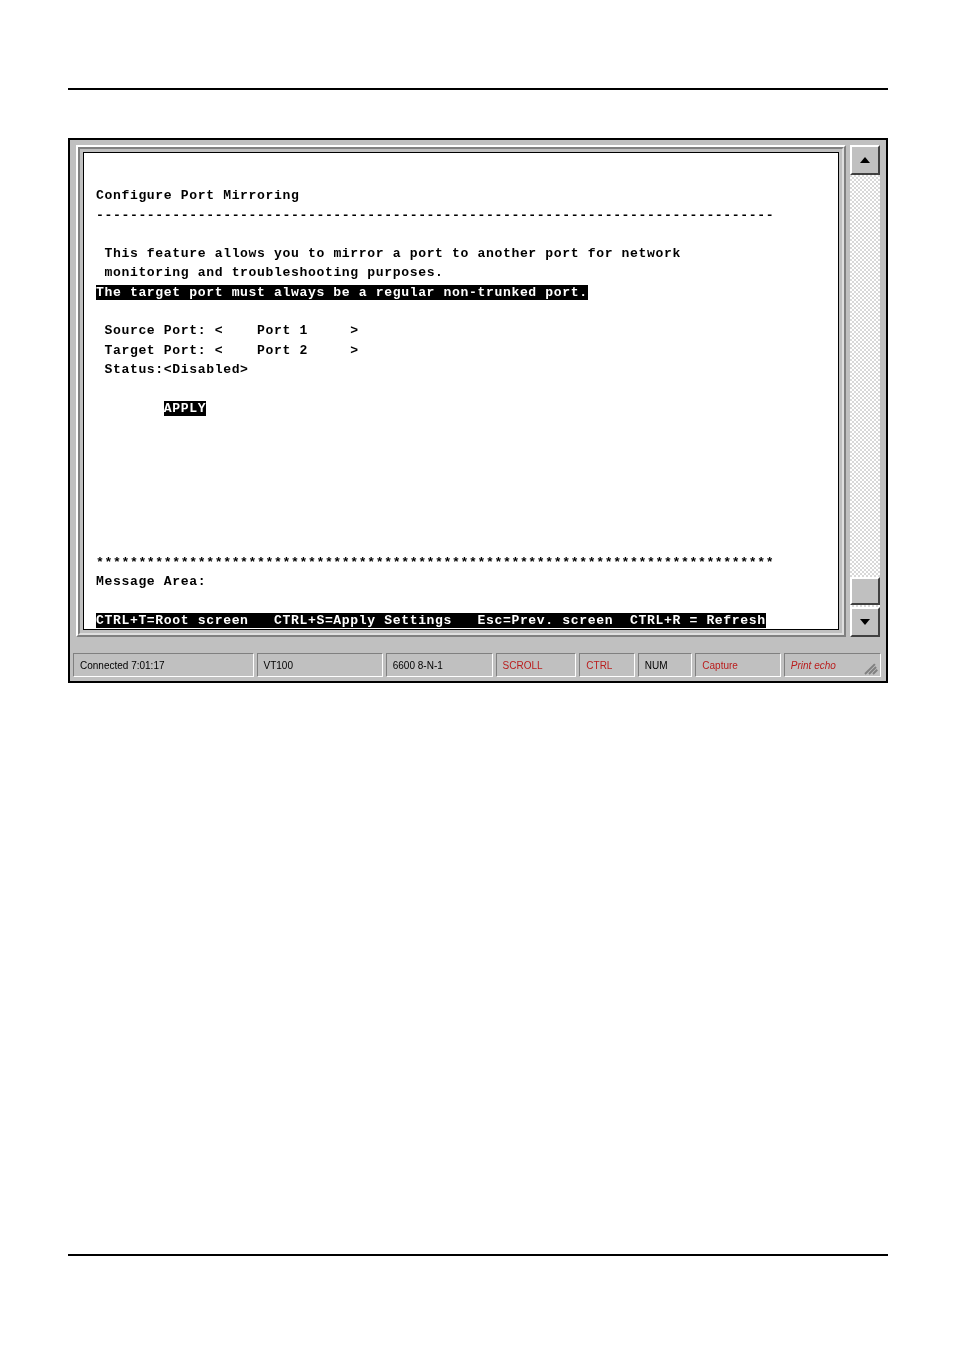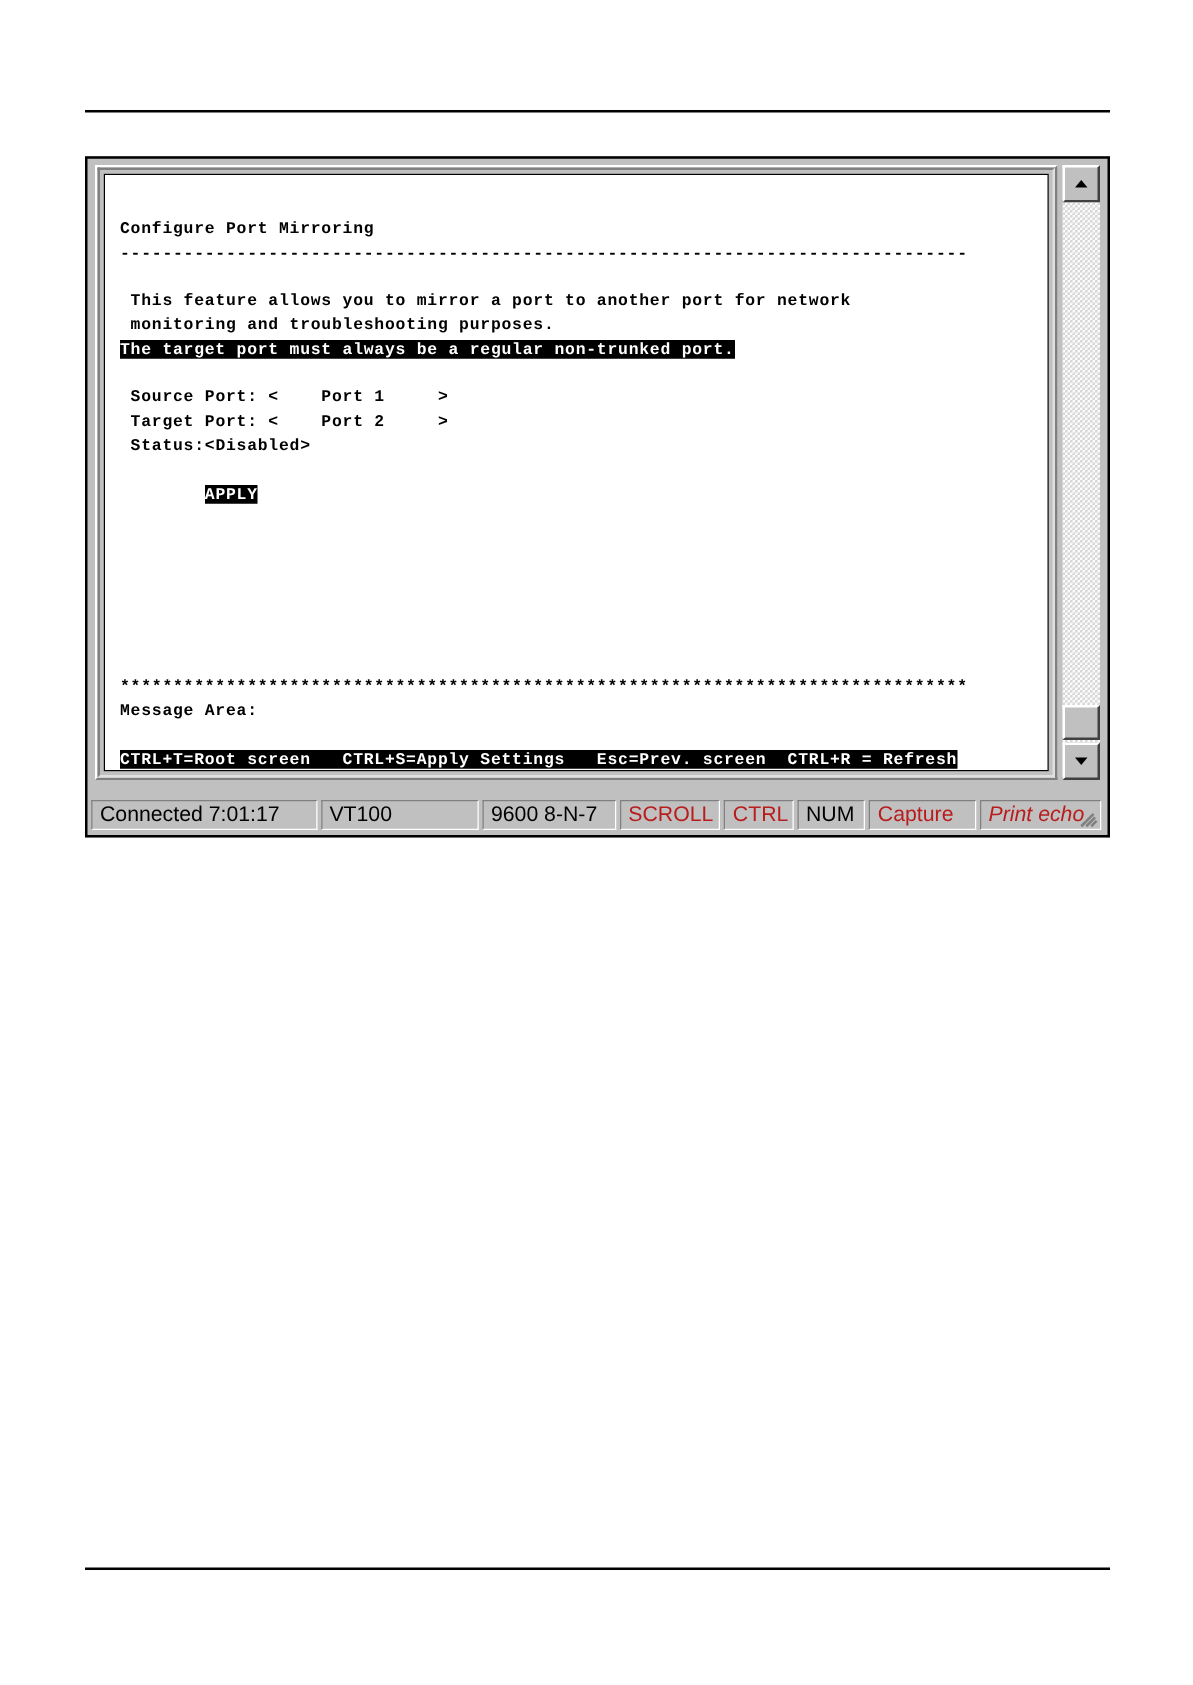--- a/index.html
+++ b/index.html
@@ -23,21 +23,21 @@
     height: 2px;
     background: #000000;
   }
   .page-rule.top  { top: 88px; }
   .page-rule.bottom { top: 1254px; }
 
   
   #terminal-window {
     position: absolute;
     left: 68px;
-    top: 125px;
+    top: 138px;
     width: 820px;
     height: 545px;
     background: #c0c0c0;
     box-sizing: border-box;
     border-top: 2px solid #000000;
     border-left: 2px solid #000000;
     border-right: 2px solid #000000;
     border-bottom: 2px solid #000000;
   }
 
@@ -183,21 +183,21 @@
     box-sizing: border-box;
   }
   .sb-panel {
     border-top: 1px solid #808080;
     border-left: 1px solid #808080;
     border-right: 1px solid #ffffff;
     border-bottom: 1px solid #ffffff;
     box-sizing: border-box;
     display: flex;
     align-items: center;
-    font-size: 17px;
+    font-size: 10px;
     color: #000000;
     padding-left: 6px;
     margin-right: 3px;
     overflow: hidden;
     white-space: nowrap;
   }
   .sb-panel.dim { color: #b91c1c; }
   .sb-panel.w-connected { width: 186px; margin-left: 1px; }
   .sb-panel.w-emul { width: 130px; }
   .sb-panel.w-baud { width: 110px; }
@@ -260,21 +260,21 @@
       <div class="sb-btn down">
         <span class="arrow"></span>
       </div>
     </div>
 
   </div>
 
   <div id="status-bar">
     <div class="sb-panel w-connected">Connected 7:01:17</div>
     <div class="sb-panel w-emul">VT100</div>
-    <div class="sb-panel w-baud">9600 8-N-7</div>
+    <div class="sb-panel w-baud">6600 8-N-1</div>
     <div class="sb-panel w-scroll dim">SCROLL</div>
     <div class="sb-panel w-caps dim">CTRL</div>
     <div class="sb-panel w-num">NUM</div>
     <div class="sb-panel w-capture dim">Capture</div>
     <div class="sb-panel w-print dim">Print echo</div>
     <div class="sb-grip">
       <i style="left:2px; top:15px; width:14px; transform: rotate(-45deg);"></i>
       <i style="left:6px; top:15px; width:10px; transform: rotate(-45deg);"></i>
       <i style="left:10px; top:15px; width:6px; transform: rotate(-45deg);"></i>
     </div>

